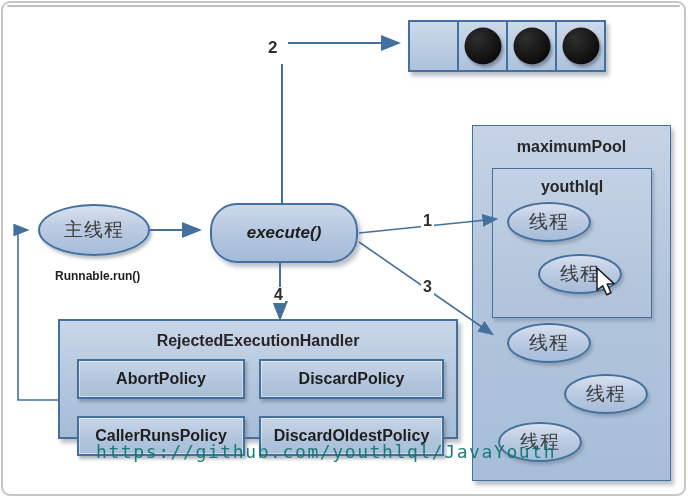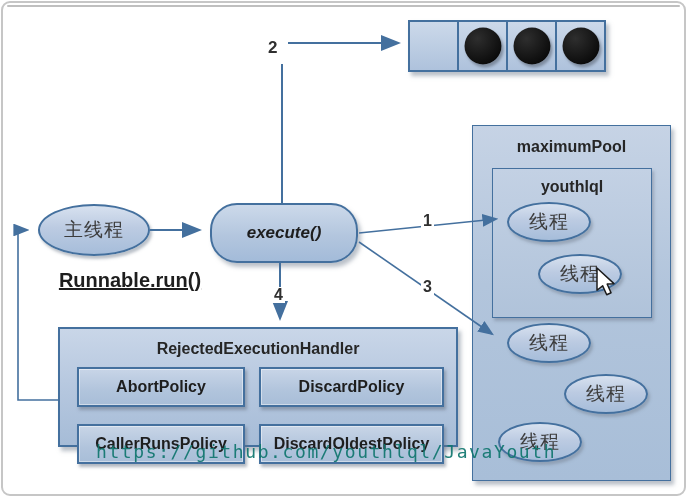--- a/index.html
+++ b/index.html
@@ -38,21 +38,21 @@
 
   
   .execute{position:absolute;left:210px;top:203px;width:148px;height:60px;border-radius:27px;
            border:2px solid #44709e;box-sizing:border-box;
            background:linear-gradient(180deg,#ccd9ea 0%,#b3c6de 55%,#a3bbd9 100%);
            box-shadow:3px 4px 4px rgba(120,132,148,.5);
            display:flex;align-items:center;justify-content:center;
            font-size:17px;font-weight:600;color:#1e1e1e;font-style:italic;}
 
   
-  .handler{left:58px;top:327px;width:400px;height:120px;padding-left:24px;}
+  .handler{left:58px;top:319px;width:400px;height:120px;padding-left:24px;}
   .policy{position:absolute;border:2px solid #44709e;box-sizing:border-box;
           background:linear-gradient(180deg,#c8d5e7 0%,#b1c4dc 60%,#a8bed8 100%);
           box-shadow:inset 0 0 0 1px rgba(255,255,255,.45),2px 3px 3px rgba(100,112,130,.5);
           display:flex;align-items:center;justify-content:center;
           font-size:16px;font-weight:600;color:#1e1e1e;}
 
   .plain-text{position:absolute;color:#1e1e1e;font-weight:600;}
   .num-label{position:absolute;color:#2f2f2f;font-weight:700;font-size:16px;background:#fff;padding:0 2px;line-height:1;z-index:5;}
 
   .watermark{position:absolute;left:96px;top:441px;z-index:9;white-space:nowrap;
@@ -111,21 +111,21 @@
   </div>
 
   <div class="ellipse" style="left:507px;top:202px;width:84px;height:40px;">线程</div>
   <div class="ellipse" style="left:538px;top:254px;width:84px;height:40px;">线程</div>
   <div class="ellipse" style="left:507px;top:323px;width:84px;height:40px;">线程</div>
   <div class="ellipse" style="left:564px;top:374px;width:84px;height:40px;">线程</div>
   <div class="ellipse" style="left:498px;top:422px;width:84px;height:40px;">线程</div>
 
   <div class="ellipse" style="left:38px;top:204px;width:112px;height:52px;">主线程</div>
 
-  <div class="plain-text" style="left:55px;top:269px;width:150px;text-align:center;font-size:20px;text-decoration:underline;">Runnable.run()</div>
+  <div class="plain-text" style="left:55px;top:269px;width:150px;text-align:left;font-size:12px;">Runnable.run()</div>
 
   <div class="execute">execute()</div>
 
   <div class="box handler">
     <div class="shape-label" style="top:11px;font-size:16px;">RejectedExecutionHandler</div>
     <div class="policy" style="left:17px;top:38px;width:168px;height:40px;text-align:center;">AbortPolicy</div>
     <div class="policy" style="left:199px;top:38px;width:185px;height:40px;">DiscardPolicy</div>
     <div class="policy" style="left:199px;top:95px;width:185px;height:40px;">DiscardOldestPolicy</div>
     <div class="policy" style="left:17px;top:95px;width:168px;height:40px;">CallerRunsPolicy</div>
   </div>

